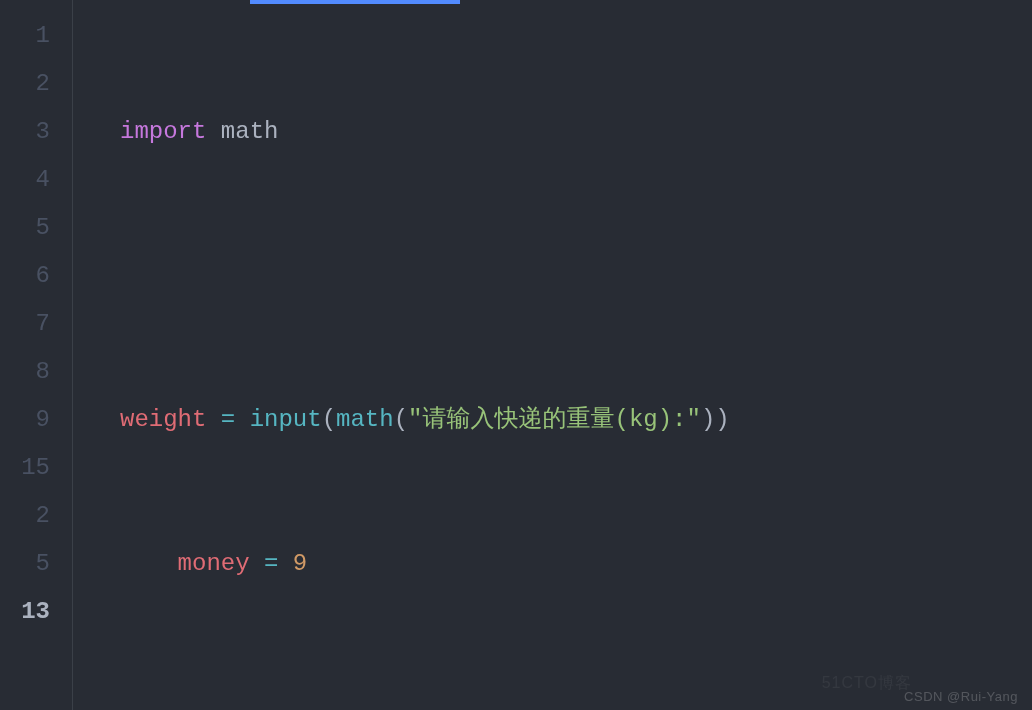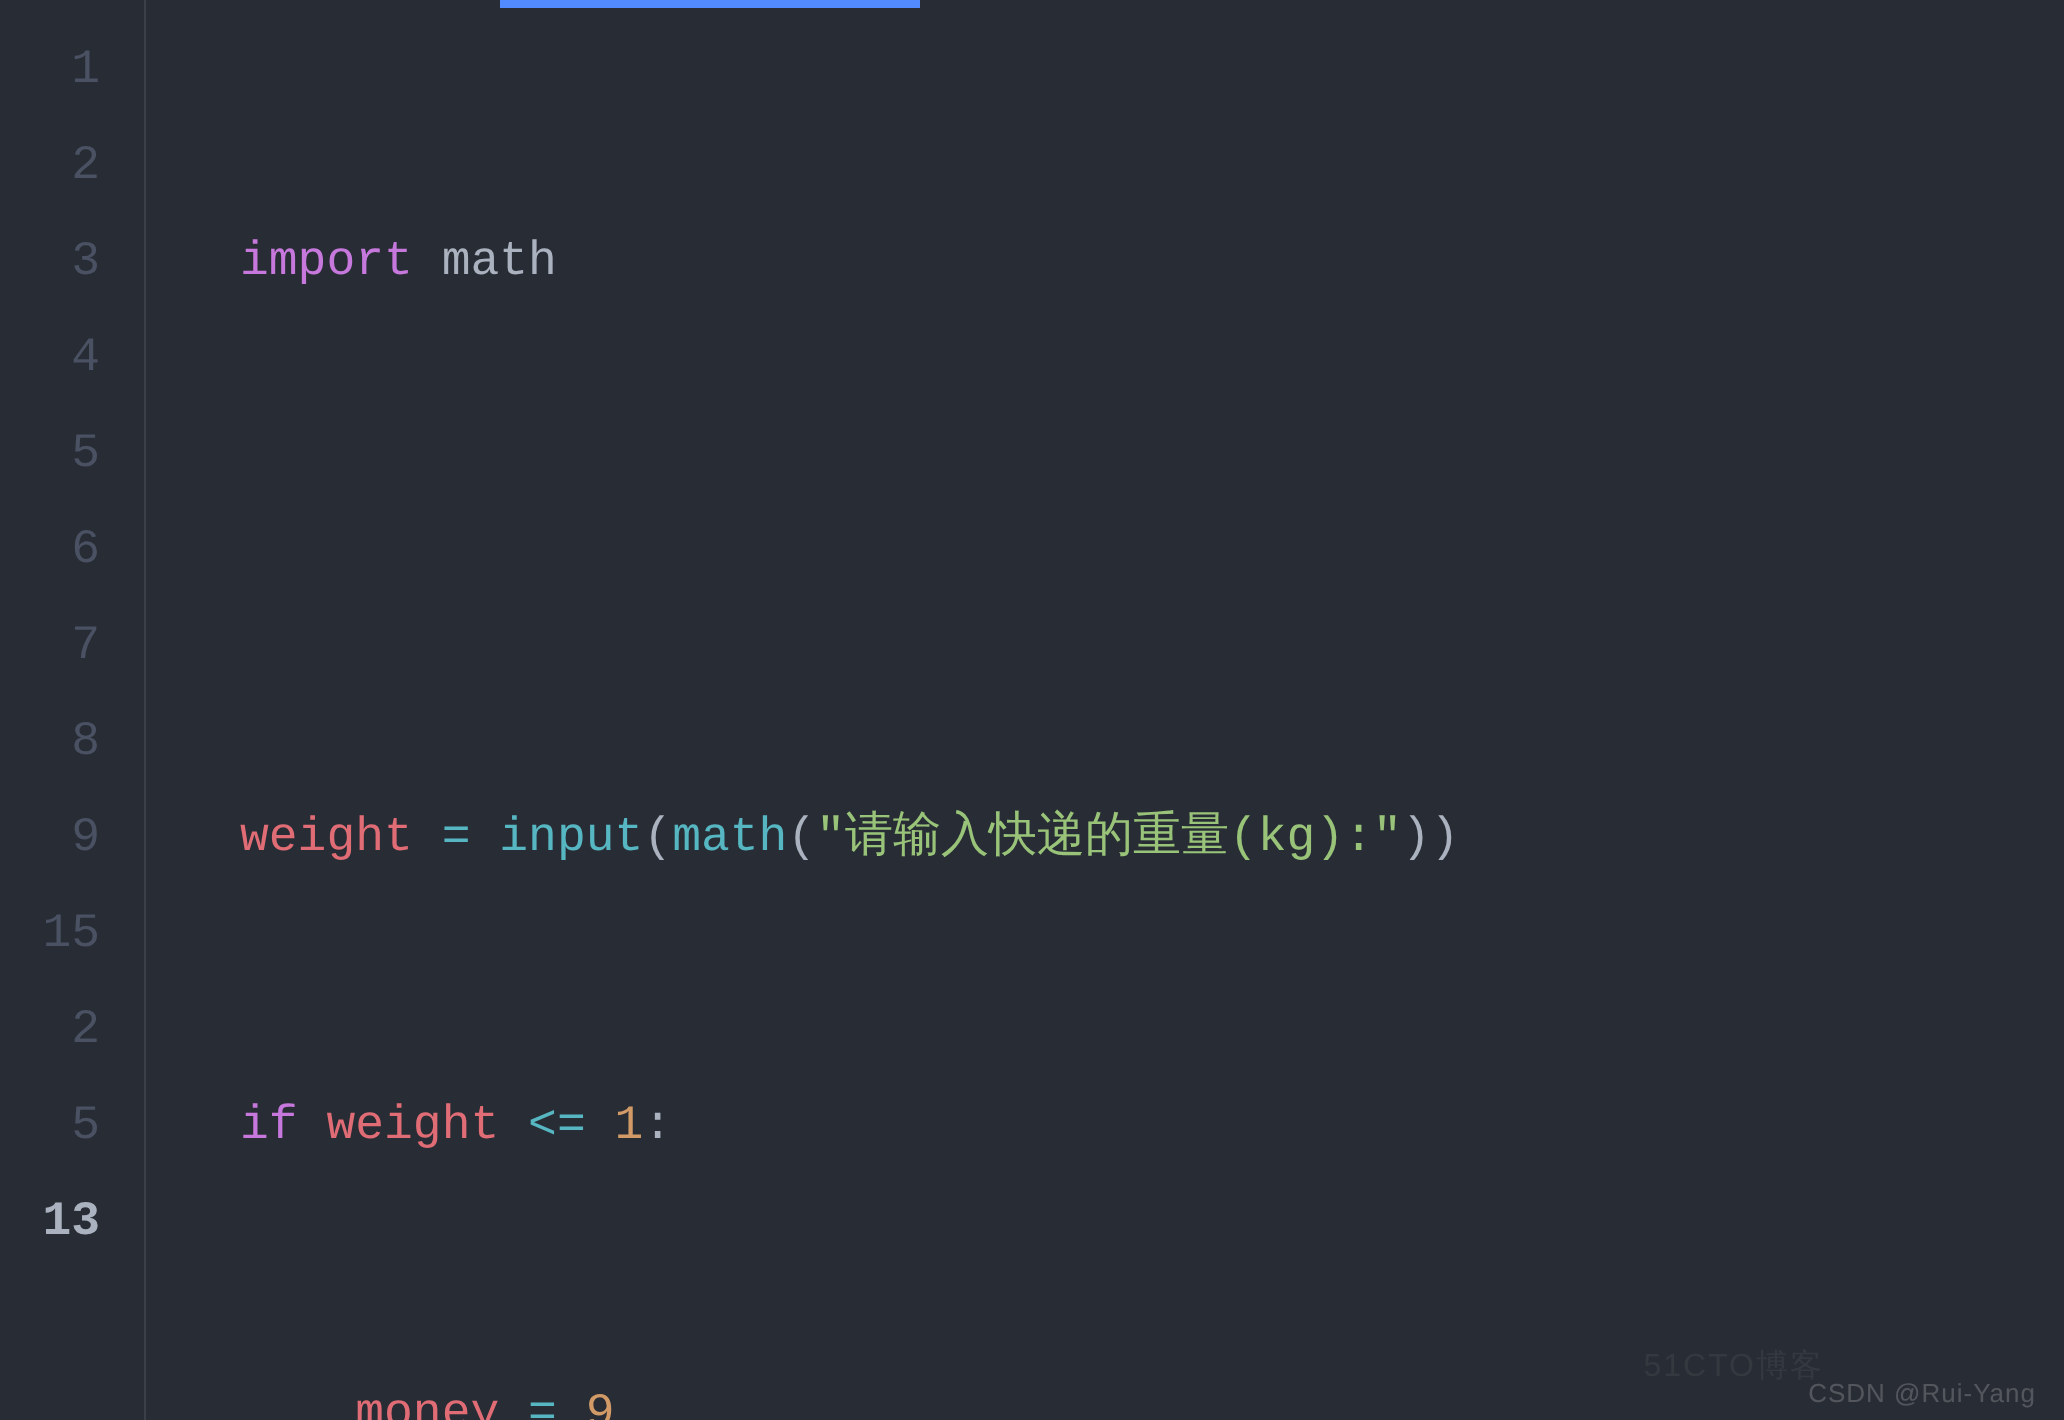--- a/index.html
+++ b/index.html
@@ -104,21 +104,20 @@
     <div>15</div>
     <div>2</div>
     <div>5</div>
     <div class="ln-current">13</div>
   </div>
   <div class="gutter-border"></div>
   <div class="code">
     <div class="line"><span class="tk-kw">import</span> <span class="tk-var">math</span></div>
     <div class="line"></div>
     <div class="line"><span class="tk-id">weight</span> <span class="tk-op">=</span> <span class="tk-fn">input</span><span class="tk-punc">(</span><span class="tk-fn">math</span><span class="tk-punc">(</span><span class="tk-str">"请输入快递的重量(kg):"</span><span class="tk-punc">))</span></div>
-    <div class="line"><span class="tk-kw">if</span> <span class="tk-id">weight</span> <span class="tk-op">&lt;=</span> <span class="tk-num">1</span><span class="tk-punc">:</span></div>
     <div class="line">    <span class="tk-id">money</span> <span class="tk-op">=</span> <span class="tk-num">9</span></div>
     
     
     
     
     
     
     
     
   </div>

